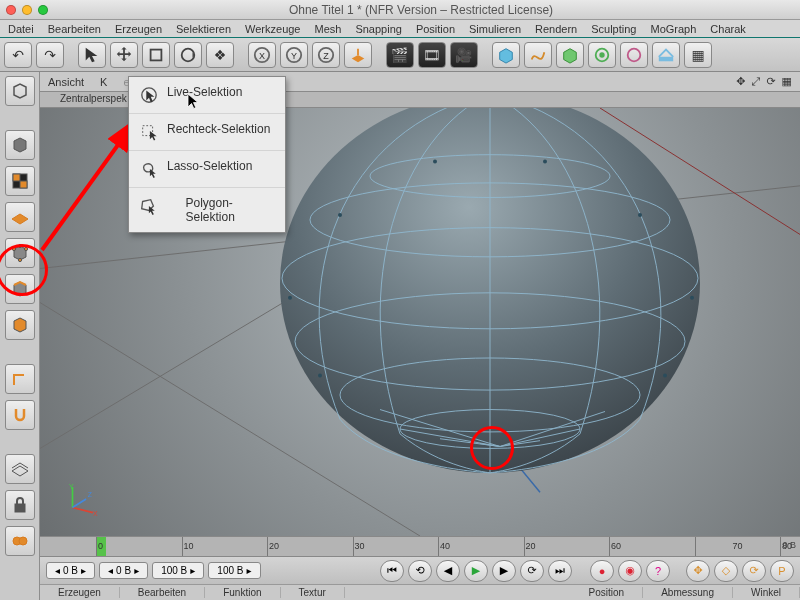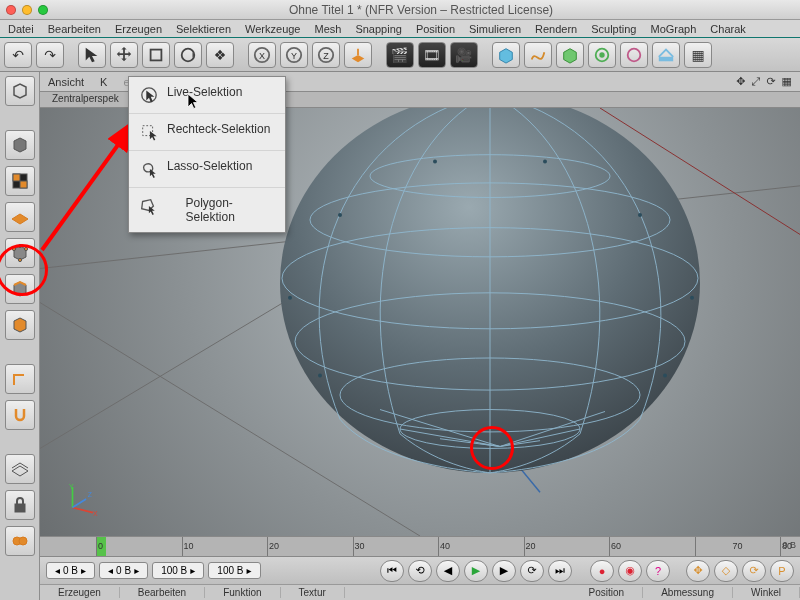--- a/index.html
+++ b/index.html
@@ -30,21 +30,21 @@
   .workspace{ position:absolute; top:72px; left:0; right:0; bottom:0; display:flex;}
   .leftcol{ width:40px; background:#c9c9c9; border-right:1px solid #8d8d8d; display:flex; flex-direction:column; align-items:center; padding-top:4px; gap:6px;}
   .ltool{ width:30px; height:30px; border:1px solid #888; border-radius:3px; background:linear-gradient(#eee,#cfcfcf); display:flex; align-items:center;justify-content:center;}
   .ltool.orange svg{fill:#d77b1f;stroke:#d77b1f;}
   .ltool svg{width:20px;height:20px; fill:#555; stroke:#555;}
   .ltool.sep{border:none;background:none;height:12px;}
 
   .centercol{ flex:1; display:flex; flex-direction:column; position:relative;}
   .viewtabs{ height:20px; background:#c9c9c9; border-bottom:1px solid #8a8a8a; display:flex; align-items:center; gap:16px; padding:0 8px; font-size:11px; color:#333;}
   .viewtabs .right{margin-left:auto; display:flex; gap:6px;}
-  .vheader{ height:16px; background:#b7b7b7; border-bottom:1px solid #888; font-size:10px; color:#333; padding:1px 12px;}
+  .vheader{ height:16px; background:#b7b7b7; border-bottom:1px solid #888; font-size:10px; color:#333; padding:1px 20px;}
   .viewport{ flex:1; background: radial-gradient(circle at 55% 35%, #b8c0c4 0%, #8b9194 55%, #6a6e70 100%); position:relative; overflow:hidden;}
   .axis-gizmo{ position:absolute; left:24px; bottom:20px; width:34px; height:34px;}
   .sphere-canvas{position:absolute; inset:0;}
 
   
   .red-circle{ position:absolute; border:3px solid #ff0000; border-radius:50%; pointer-events:none;}
   .red-arrow{ position:absolute; pointer-events:none;}
 
   
   .popup{ position:absolute; left:128px; top:76px; width:158px; background:#ececec; border:1px solid #888; box-shadow:2px 3px 6px rgba(0,0,0,.35); z-index:50;}

